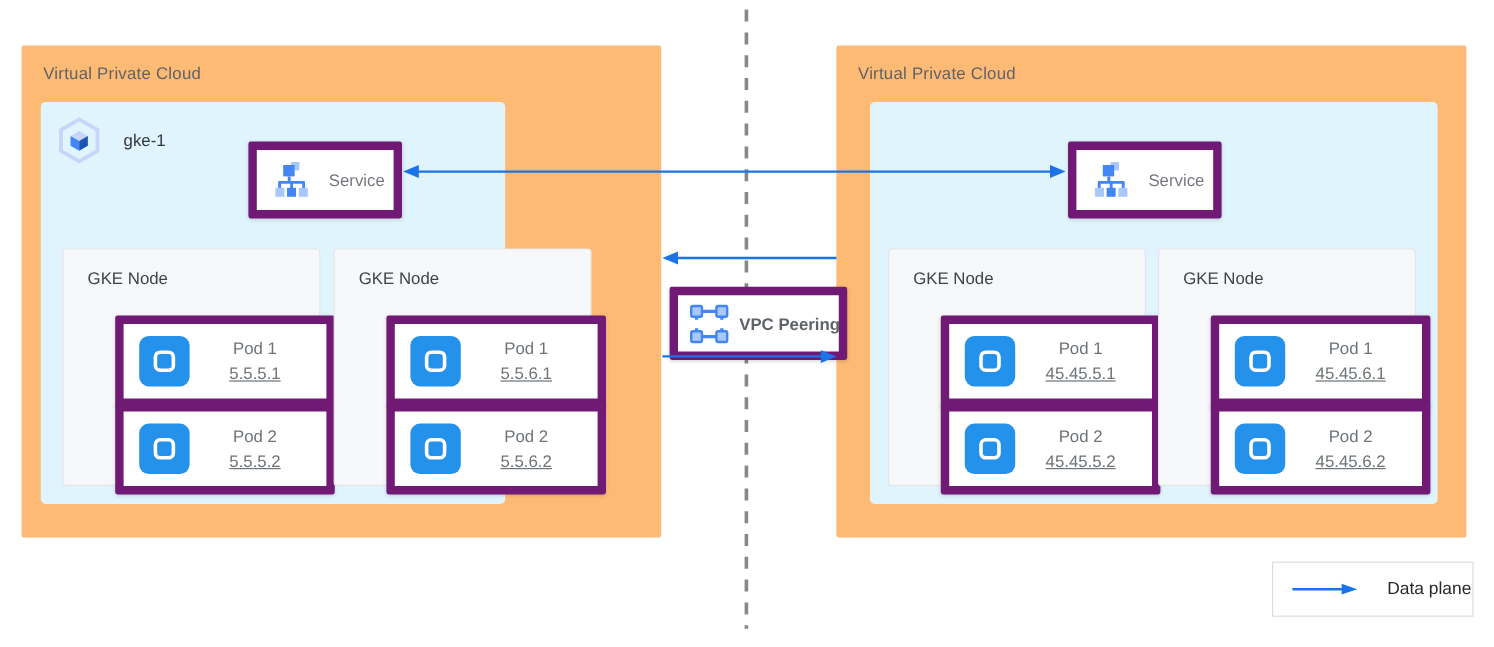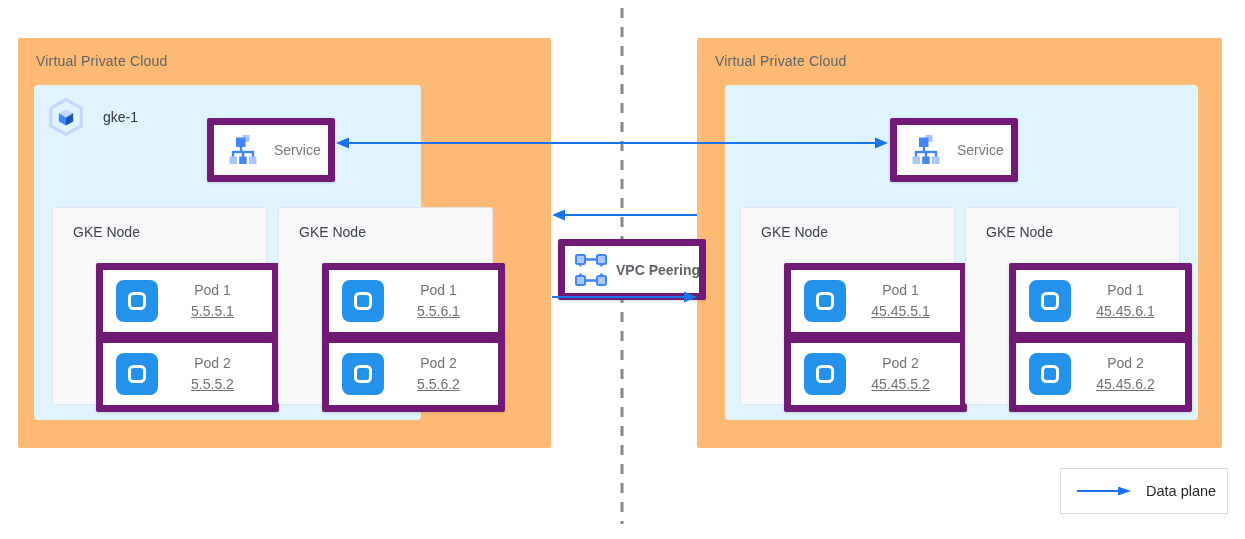--- a/index.html
+++ b/index.html
@@ -37,21 +37,21 @@
   .pod-text{flex:1;text-align:center;padding-right:6px;}
   .pod-name{font-size:14px;color:#6E7377;line-height:21px;}
   .pod-ip{font-size:14px;color:#6E7377;line-height:21px;text-decoration:underline;}
 
   .peering-box{position:absolute;left:558px;top:239px;width:134px;height:47px;
     display:flex;align-items:center;gap:8px;z-index:3;}
   .peering-box .peer-icon{margin-left:9px;flex:0 0 auto;display:flex;}
   .peering-label{font-size:14px;font-weight:bold;color:#5F6368;white-space:nowrap;}
 
   .legend-box{position:absolute;left:1060px;top:468px;width:168px;height:46px;
-    background:#fff;border:1px solid #D9DCDF;display:flex;align-items:center;gap:14px;
+    background:#fff;border:1px solid #D9DCDF;display:flex;align-items:center;gap:24px;
     box-sizing:border-box;padding:0 0 0 15px;z-index:3;}
   .legend-label{font-size:14.5px;color:#26282B;}
 </style>
 </head>
 <body>
 
 <div class="canvas">
 
   <svg class="overlay back" width="1245" height="539" viewBox="0 0 1245 539">
     <line x1="622" y1="8" x2="622" y2="524" stroke="#85888C" stroke-width="3" stroke-dasharray="10 9"></line>

